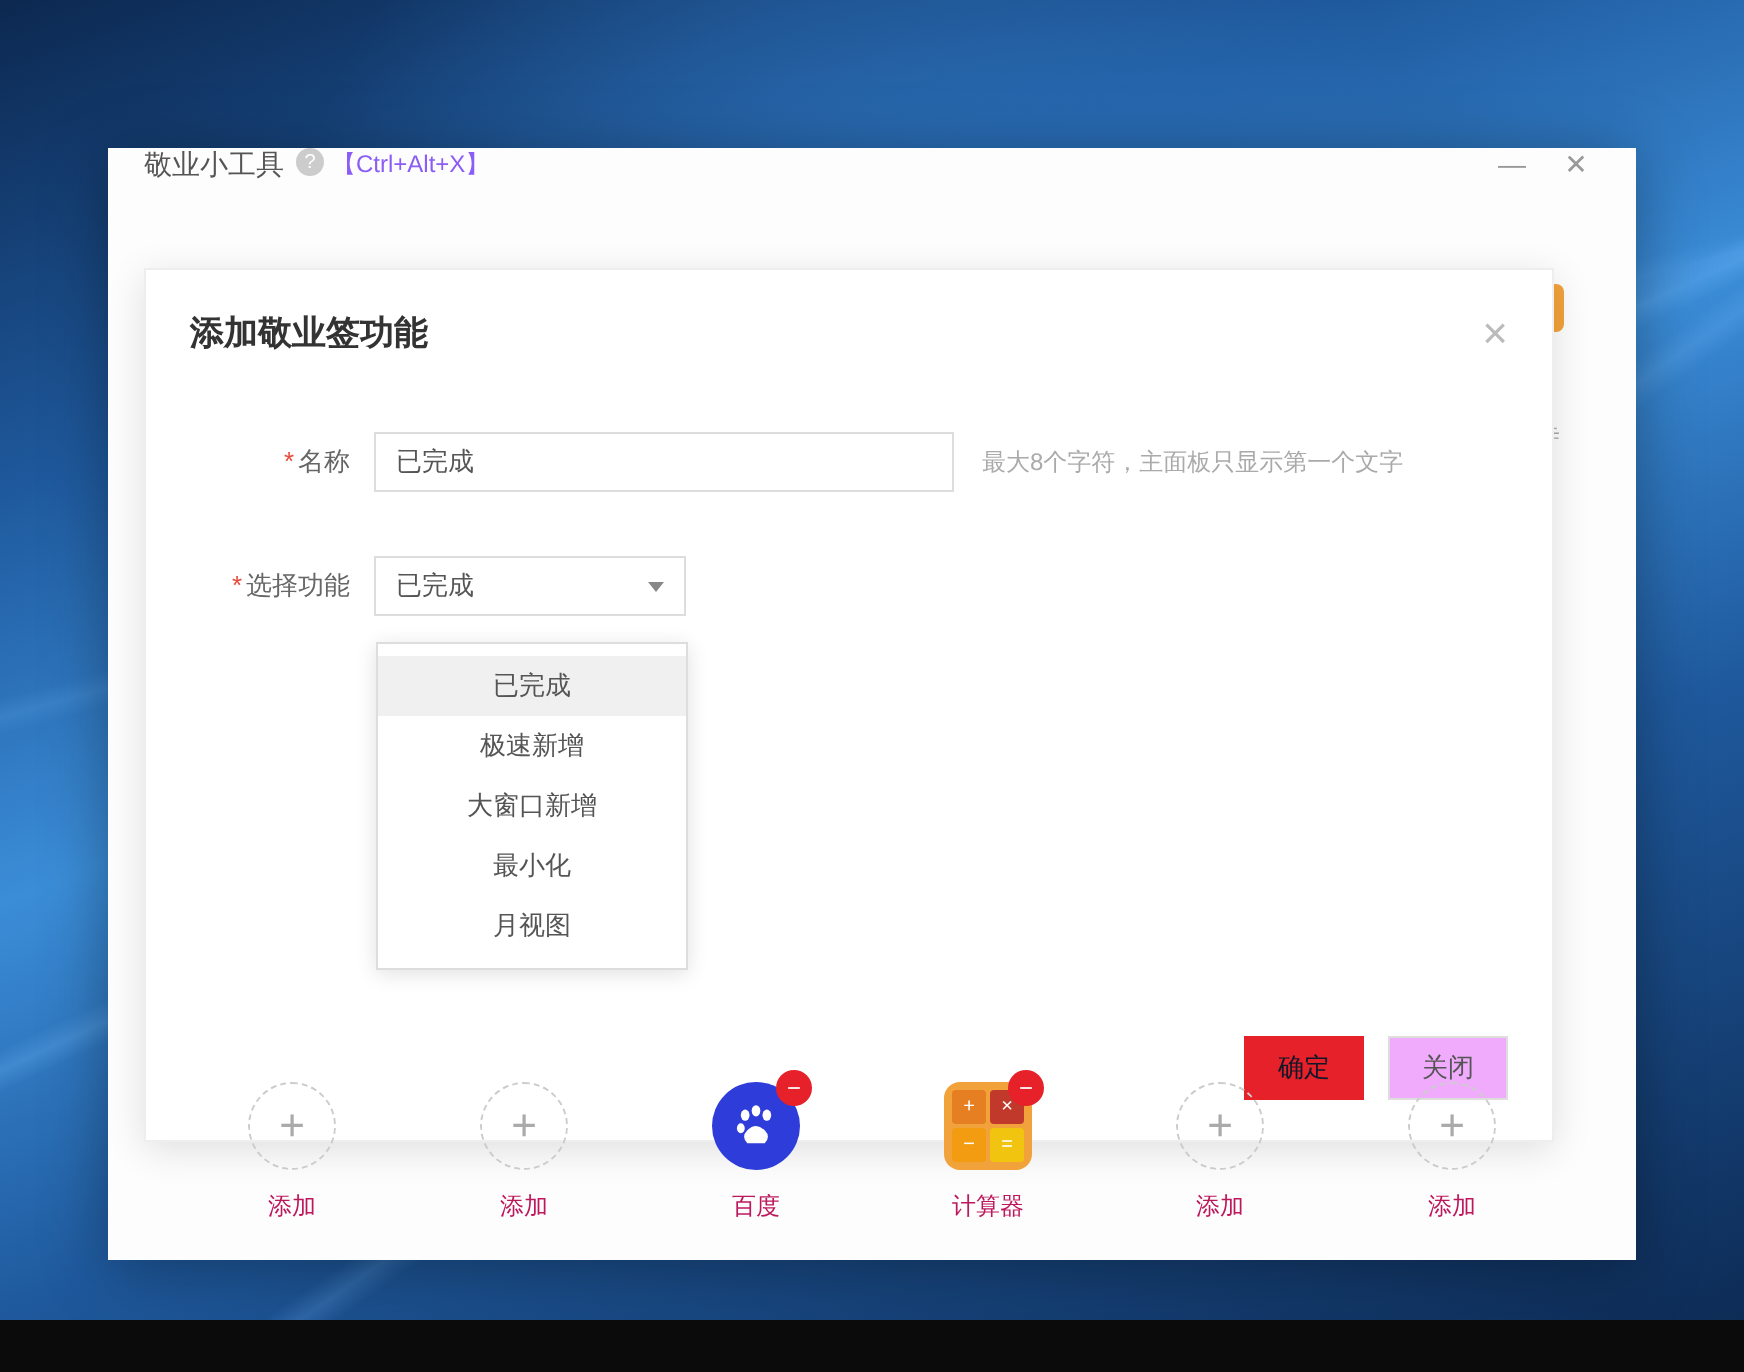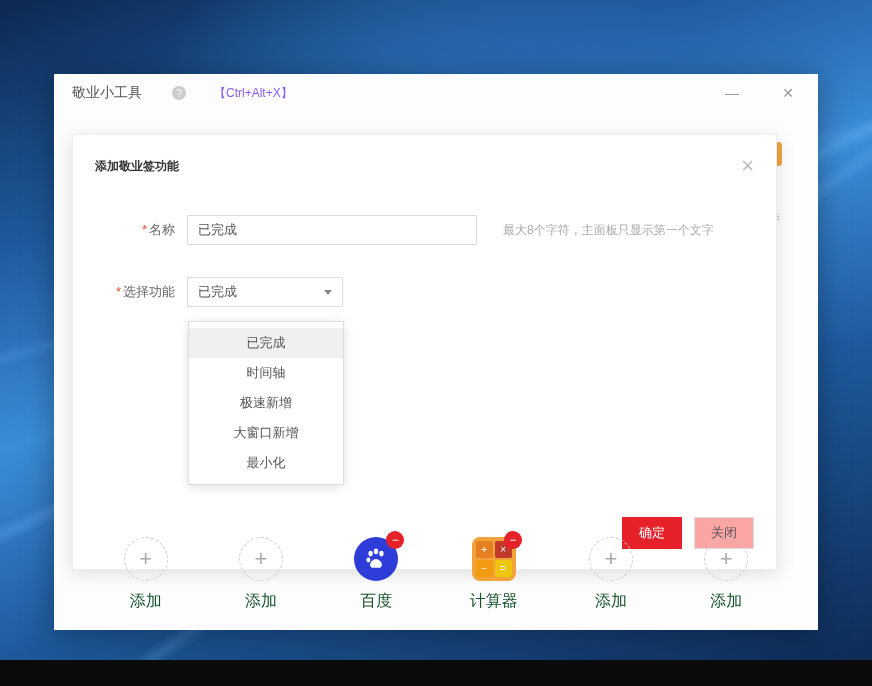--- a/index.html
+++ b/index.html
@@ -29,25 +29,24 @@
       left: 54px;
       top: 74px;
       width: 764px;
       height: 556px;
       background: #fdfdfd;
       box-shadow: 0 4px 30px rgba(0,0,0,0.35);
     }
     .titlebar {
       height: 38px;
       display: flex;
-      align-items: center;
+      align-items: flex-start;
       padding: 0 14px 0 18px;
       font-size: 14px;
       color: #666;
-      gap: 24px;
     }
     .titlebar .title { color: #555; }
     .titlebar .help-icon {
       width: 14px; height: 14px;
       border-radius: 50%;
       background: #ccc;
       color: #fff;
       font-size: 10px;
       display: inline-flex;
       align-items: center;
@@ -67,21 +66,21 @@
       border: 1px solid #eee;
       box-shadow: 0 4px 18px rgba(0,0,0,0.12);
       padding: 20px 22px 20px 22px;
     }
     .modal-header {
       display: flex;
       align-items: center;
       justify-content: space-between;
       margin-bottom: 38px;
     }
-    .modal-title { font-size: 12px; color: #333; font-weight: 600; }
+    .modal-title { font-size: 17px; color: #333; font-weight: 600; }
     .modal-close { font-size: 22px; color: #bbb; cursor: pointer; line-height: 1; }
 
     .form-row {
       display: flex;
       align-items: center;
       margin-bottom: 32px;
     }
     .form-label {
       width: 92px;
       text-align: right;
@@ -92,21 +91,21 @@
     .form-label .req { color: #e74c3c; margin-right: 2px; }
     .form-input {
       width: 290px;
       height: 30px;
       border: 1px solid #ddd;
       padding: 0 10px;
       font-size: 13px;
       color: #555;
       outline: none;
     }
-    .form-hint { font-size: 12px; color: #aaa; margin-left: 26px; }
+    .form-hint { font-size: 12px; color: #aaa; margin-left: 14px; }
     .form-select {
       width: 156px;
       height: 30px;
       border: 1px solid #ddd;
       padding: 0 10px;
       font-size: 13px;
       color: #555;
       display: flex;
       align-items: center;
       justify-content: space-between;
@@ -145,52 +144,52 @@
       justify-content: flex-end;
       gap: 12px;
       margin-top: 210px;
     }
     .btn {
       min-width: 60px;
       height: 32px;
       padding: 0 14px;
       font-size: 13px;
       border: 1px solid #ddd;
-      background: #fca5a5;
+      background: #f0abfc;
       color: #555;
       cursor: pointer;
       display: inline-flex;
       align-items: center;
       justify-content: center;
     }
     .btn-primary {
       background: #e62129;
       border-color: #e62129;
-      color: #ffffff;
+      color: #0f172a;
       text-align: center;
     }
 
     .bottom-row {
       position: absolute;
       left: 0; right: 0;
       bottom: 18px;
       display: flex;
       justify-content: space-around;
       padding: 0 34px;
     }
     .tool-item { display: flex; flex-direction: column; align-items: center; gap: 10px; }
     .tool-circle {
       width: 44px; height: 44px;
       border: 1px dashed #ccc;
       border-radius: 50%;
       display: flex; align-items: center; justify-content: center;
       color: #aaa; font-size: 22px;
       cursor: pointer;
     }
-    .tool-label { font-size: 16px; color: #14532d; }
+    .tool-label { font-size: 12px; color: #be185d; }
     .baidu-icon {
       width: 44px; height: 44px; border-radius: 50%;
       background: #2e3cda;
       display: flex; align-items: center; justify-content: center;
       position: relative;
     }
     .baidu-paw {
       color: #fff;
     }
     .calc-icon {
@@ -284,24 +283,24 @@
     <div class="form-row" style="margin-bottom:0;">
       <div class="form-label"><span class="req">*</span><span>选择功能</span></div>
       <div class="form-select">
         <span>已完成</span>
         <span class="caret-down"></span>
       </div>
     </div>
 
     <div class="dropdown">
       <div class="dropdown-item selected">已完成</div>
-      <div class="dropdown-item">时间轴</div>
       <div class="dropdown-item">极速新增</div>
       <div class="dropdown-item">大窗口新增</div>
       <div class="dropdown-item">最小化</div>
+      <div class="dropdown-item">月视图</div>
     </div>
 
     <div class="modal-footer">
       <button class="btn btn-primary">确定</button>
       <button class="btn">关闭</button>
     </div>
   </div>
 
   <div class="bottom-row">
     <div class="tool-item">

